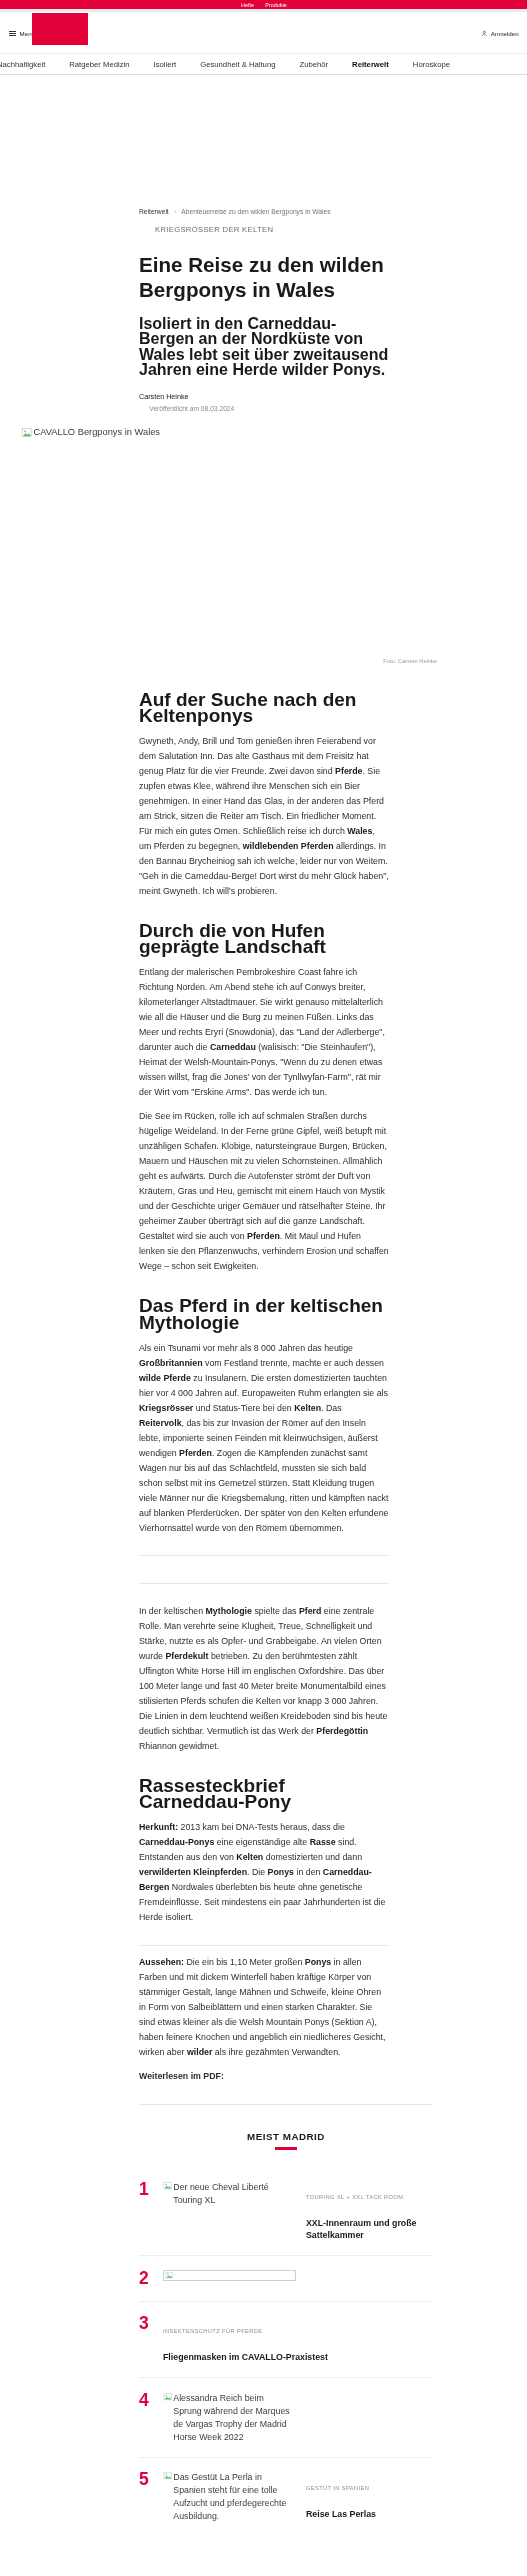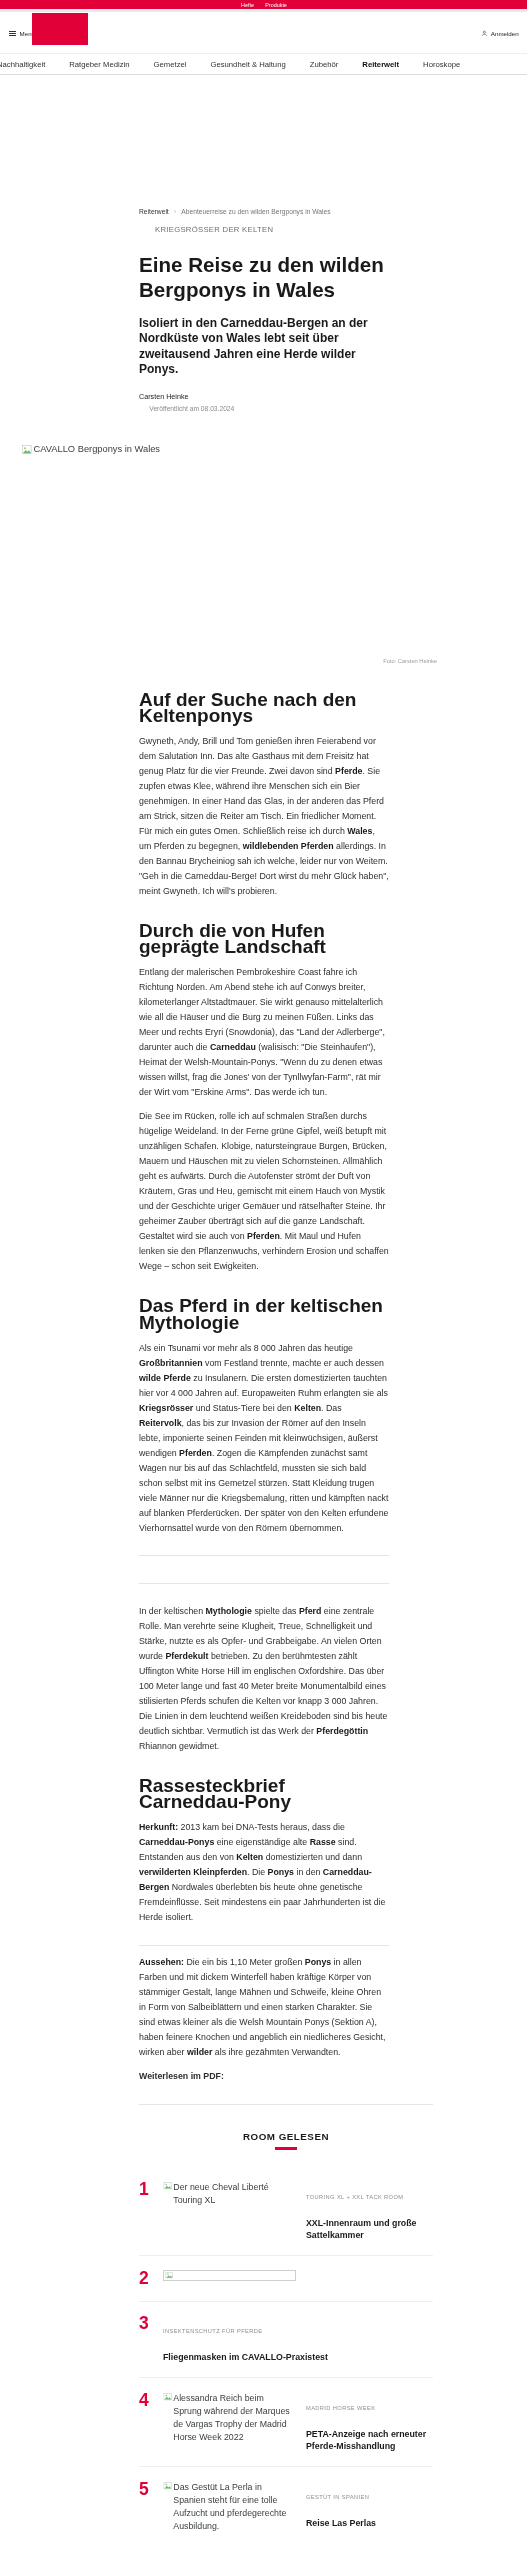--- a/index.html
+++ b/index.html
@@ -27,30 +27,30 @@
   .nav-item:first-child { margin-left:-8.2px; }
   .nav-item.active { font-weight:700; color:#111; }
 
   
   .article { width:250px; margin:0 auto; padding-top:133px; }
   .breadcrumb { font-size:6.7px; color:#757575; }
   .breadcrumb .bc-section { color:#333; margin-right:5.2px; cursor:pointer; }
   .breadcrumb .bc-sep { color:#bbb; margin-right:5.2px; }
   .kicker { margin-top:10.3px; font-size:7.7px; color:#6f6f6f; letter-spacing:0.3px;padding-left:16px; }
   h1.title { margin-top:18px; font-size:20.6px; line-height:25px; color:#1a1a1a; font-weight:700; }
-  .lead { margin-top:13.4px; font-size:12px; line-height:15.5px; font-weight:700; color:#1a1a1a; }
+  .lead { margin-top:13.4px; font-size:16px; line-height:15.5px; font-weight:700; color:#1a1a1a; }
   .byline { margin-top:14.4px; }
   .author { font-size:7.2px; color:#1a1a1a; }
   .published { margin-top:4.1px; padding-left:10.3px; font-size:6.7px; color:#8a8a8a; }
 
   
   .hero { margin-top:13.4px; margin-left:-128px; width:517px; height:242px; position:relative; }
   .broken { display:inline-flex; align-items:flex-start; gap:1px; }
   .broken svg { flex:0 0 auto; }
-  .hero .broken { position:absolute; left:10.3px; top:18px; font-size:9.3px; color:#3c4043;justify-content:flex-end; }
+  .hero .broken { position:absolute; left:10.3px; top:1px; font-size:9.3px; color:#3c4043;justify-content:flex-end; }
   .photo-credit { position:absolute; right:91px; bottom:3.1px; font-size:5.7px; color:#9c9c9c; }
 
   
   .blocks h2 { margin-top:24px; font-size:19px; line-height:16.5px; color:#1a1a1a; font-weight:700; }
   .blocks p { margin-top:9.3px; font-size:8.8px; line-height:15px; color:#2e2e2e; }
   .blocks p b { color:#1a1a1a; }
   .embed-slot { margin:19.6px 0; height:29px; border-top:0.5px solid #e6e6e6; border-bottom:0.5px solid #e6e6e6; }
   .hr { border:0; border-top:0.5px solid #e6e6e6; margin:19.6px 0 3.1px; }
   .readmore { margin-top:15.5px; font-size:9.3px; font-weight:700; color:#1a1a1a; }
 
@@ -93,21 +93,21 @@
           <circle cx="12" cy="8" r="4" fill="none" stroke="#333" stroke-width="2"></circle>
           <path d="M4 21c1.5-4 5-6 8-6s6.5 2 8 6" fill="none" stroke="#333" stroke-width="2"></path>
         </svg>
       <span>Anmelden</span>
     </div>
   </header>
 
   <nav class="nav">
       <span class="nav-item">Nachhaltigkeit</span>
       <span class="nav-item">Ratgeber Medizin</span>
-      <span class="nav-item">Gemetzel</span>
+      <span class="nav-item">Isoliert</span>
       <span class="nav-item">Gesundheit &amp; Haltung</span>
       <span class="nav-item">Zubehör</span>
       <span class="nav-item active">Reiterwelt</span>
       <span class="nav-item">Horoskope</span>
     </nav>
 
   <main class="article">
     <div class="breadcrumb">
       <span class="bc-section">Reiterwelt</span><span class="bc-sep">›</span><span>Abenteuerreise zu den wilden Bergponys in Wales</span>
     </div>
@@ -144,21 +144,21 @@
         <div class="embed-slot"></div>
         <p>In der keltischen <b>Mythologie</b> spielte das <b>Pferd</b> eine zentrale Rolle. Man verehrte seine Klugheit, Treue, Schnelligkeit und Stärke, nutzte es als Opfer- und Grabbeigabe. An vielen Orten wurde <b>Pferdekult</b> betrieben. Zu den berühmtesten zählt Uffington White Horse Hill im englischen Oxfordshire. Das über 100 Meter lange und fast 40 Meter breite Monumentalbild eines stilisierten Pferds schufen die Kelten vor knapp 3 000 Jahren. Die Linien in dem leuchtend weißen Kreideboden sind bis heute deutlich sichtbar. Vermutlich ist das Werk der <b>Pferdegöttin</b> Rhiannon gewidmet.</p>
         <h2>Rassesteckbrief Carneddau-Pony</h2>
         <p><b>Herkunft:</b> 2013 kam bei DNA-Tests heraus, dass die <b>Carneddau-Ponys</b> eine eigenständige alte <b>Rasse</b> sind. Entstanden aus den von <b>Kelten</b> domestizierten und dann <b>verwilderten Kleinpferden</b>. Die <b>Ponys</b> in den <b>Carneddau-Bergen</b> Nordwales überlebten bis heute ohne genetische Fremdeinflüsse. Seit mindestens ein paar Jahrhunderten ist die Herde isoliert.</p>
         <hr class="hr">
         <p><b>Aussehen:</b> Die ein bis 1,10 Meter großen <b>Ponys</b> in allen Farben und mit dickem Winterfell haben kräftige Körper von stämmiger Gestalt, lange Mähnen und Schweife, kleine Ohren in Form von Salbeiblättern und einen starken Charakter. Sie sind etwas kleiner als die Welsh Mountain Ponys (Sektion A), haben feinere Knochen und angeblich ein niedlicheres Gesicht, wirken aber <b>wilder</b> als ihre gezähmten Verwandten.</p>
         <p class="readmore">Weiterlesen im PDF:</p>
       </div>
 
     <section class="mostread">
-      <div class="mostread-title">ROOM GELESEN</div>
+      <div class="mostread-title">MEIST MADRID</div>
       <div class="mostread-bar"></div>
       <div>
           <div class="mr-item">
         <div class="mr-num">1</div>
         <div class="mr-img"><span class="broken">
                 <svg width="9.3" height="9.3" viewBox="0 0 24 24">
                   <rect x="2.5" y="3.5" width="19" height="17" fill="#fff" stroke="#a8b0b9"></rect>
                   <circle cx="8.5" cy="9" r="2.2" fill="#9ccc65"></circle>
                   <path d="M4 19.5 L10 12.5 L14 16.5 L17 13.5 L21.5 19.5 Z" fill="#66bb6a"></path>
                 </svg>
@@ -191,24 +191,20 @@
           <div class="mr-item">
         <div class="mr-num">4</div>
         <div class="mr-img"><span class="broken">
                 <svg width="9.3" height="9.3" viewBox="0 0 24 24">
                   <rect x="2.5" y="3.5" width="19" height="17" fill="#fff" stroke="#a8b0b9"></rect>
                   <circle cx="8.5" cy="9" r="2.2" fill="#9ccc65"></circle>
                   <path d="M4 19.5 L10 12.5 L14 16.5 L17 13.5 L21.5 19.5 Z" fill="#66bb6a"></path>
                 </svg>
                 <span>Alessandra Reich beim Sprung während der Marques de Vargas Trophy der Madrid Horse Week 2022</span>
               </span></div>
-        <div class="mr-text">
-          <div class="mr-kicker">MADRID HORSE WEEK</div>
-          <div class="mr-title">PETA-Anzeige nach erneuter Pferde-Misshandlung</div>
-        </div>
       </div>
           <div class="mr-item">
         <div class="mr-num">5</div>
         <div class="mr-img"><span class="broken">
                 <svg width="9.3" height="9.3" viewBox="0 0 24 24">
                   <rect x="2.5" y="3.5" width="19" height="17" fill="#fff" stroke="#a8b0b9"></rect>
                   <circle cx="8.5" cy="9" r="2.2" fill="#9ccc65"></circle>
                   <path d="M4 19.5 L10 12.5 L14 16.5 L17 13.5 L21.5 19.5 Z" fill="#66bb6a"></path>
                 </svg>
                 <span>Das Gestüt La Perla in Spanien steht für eine tolle Aufzucht und pferdegerechte Ausbildung.</span>

